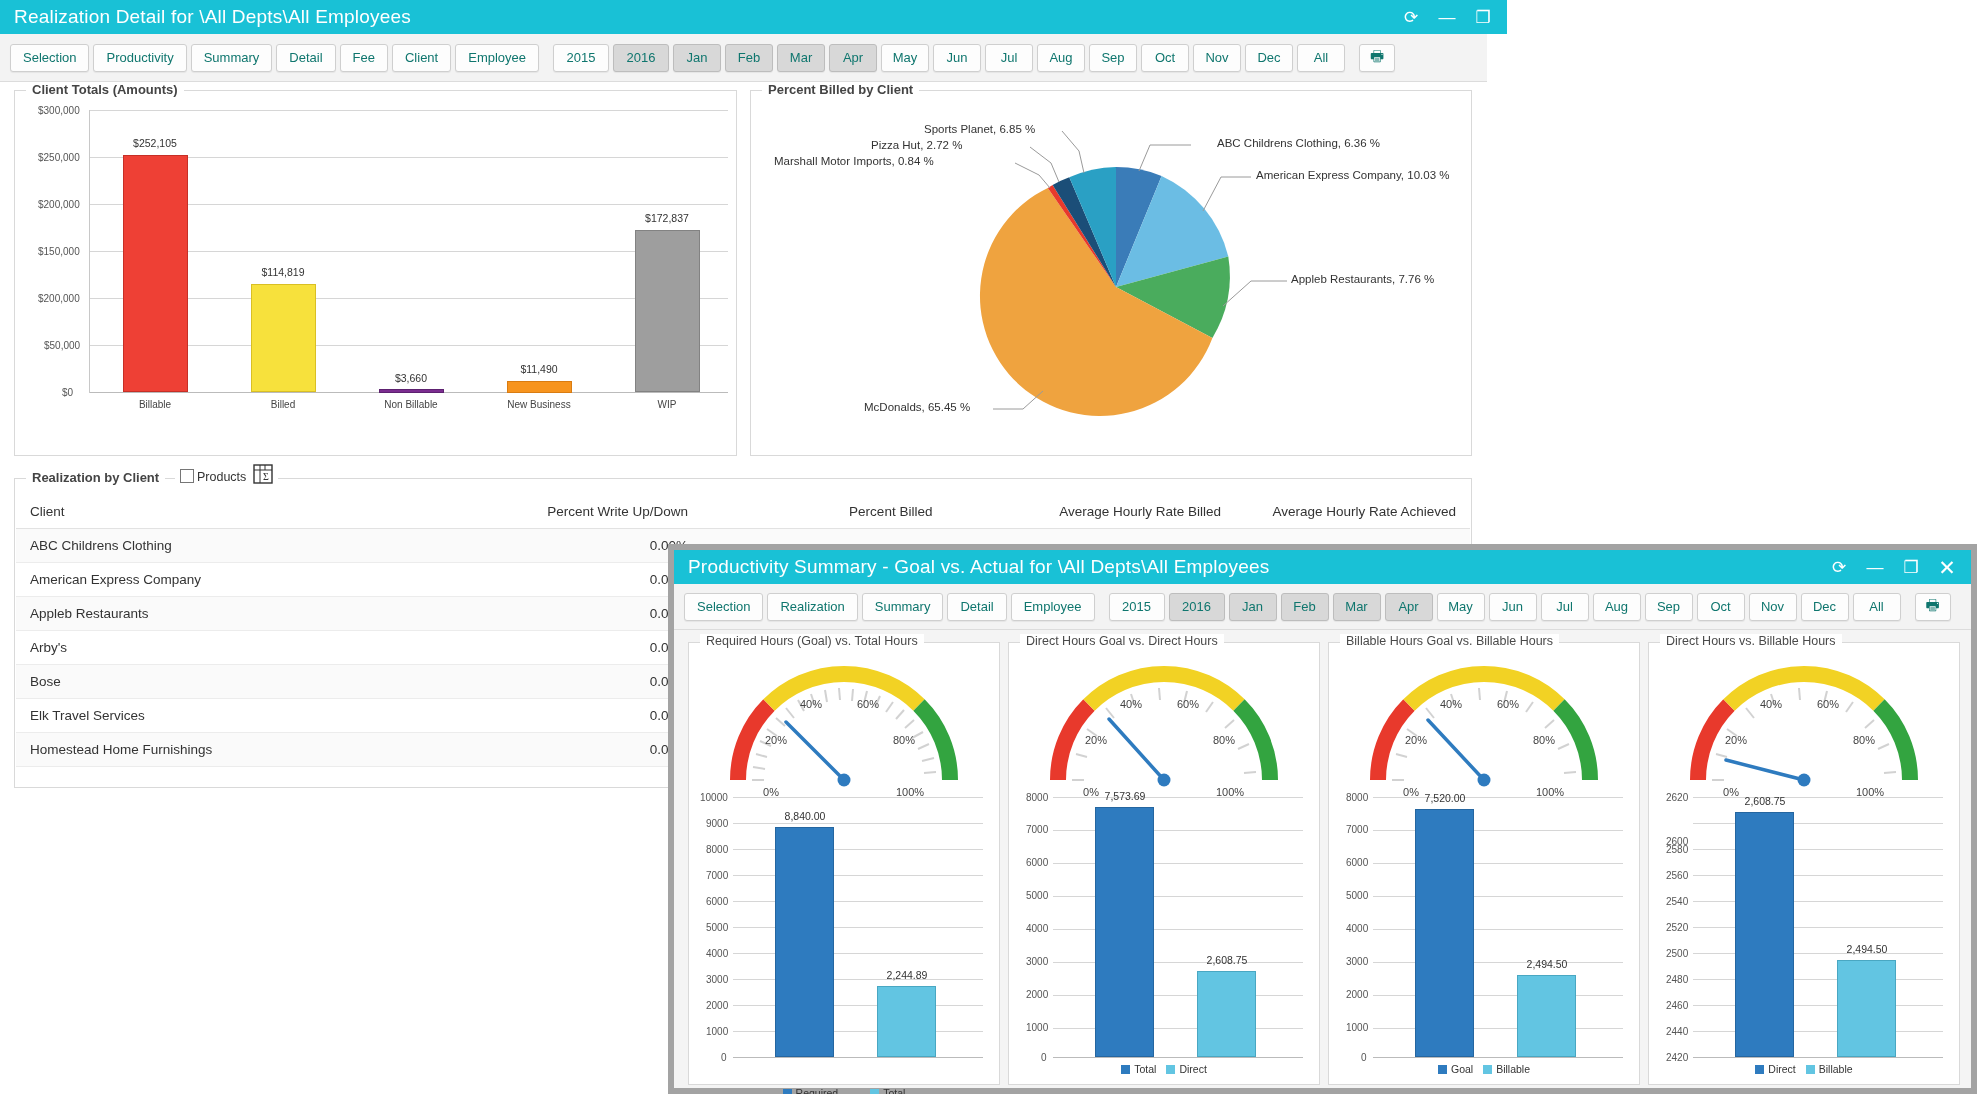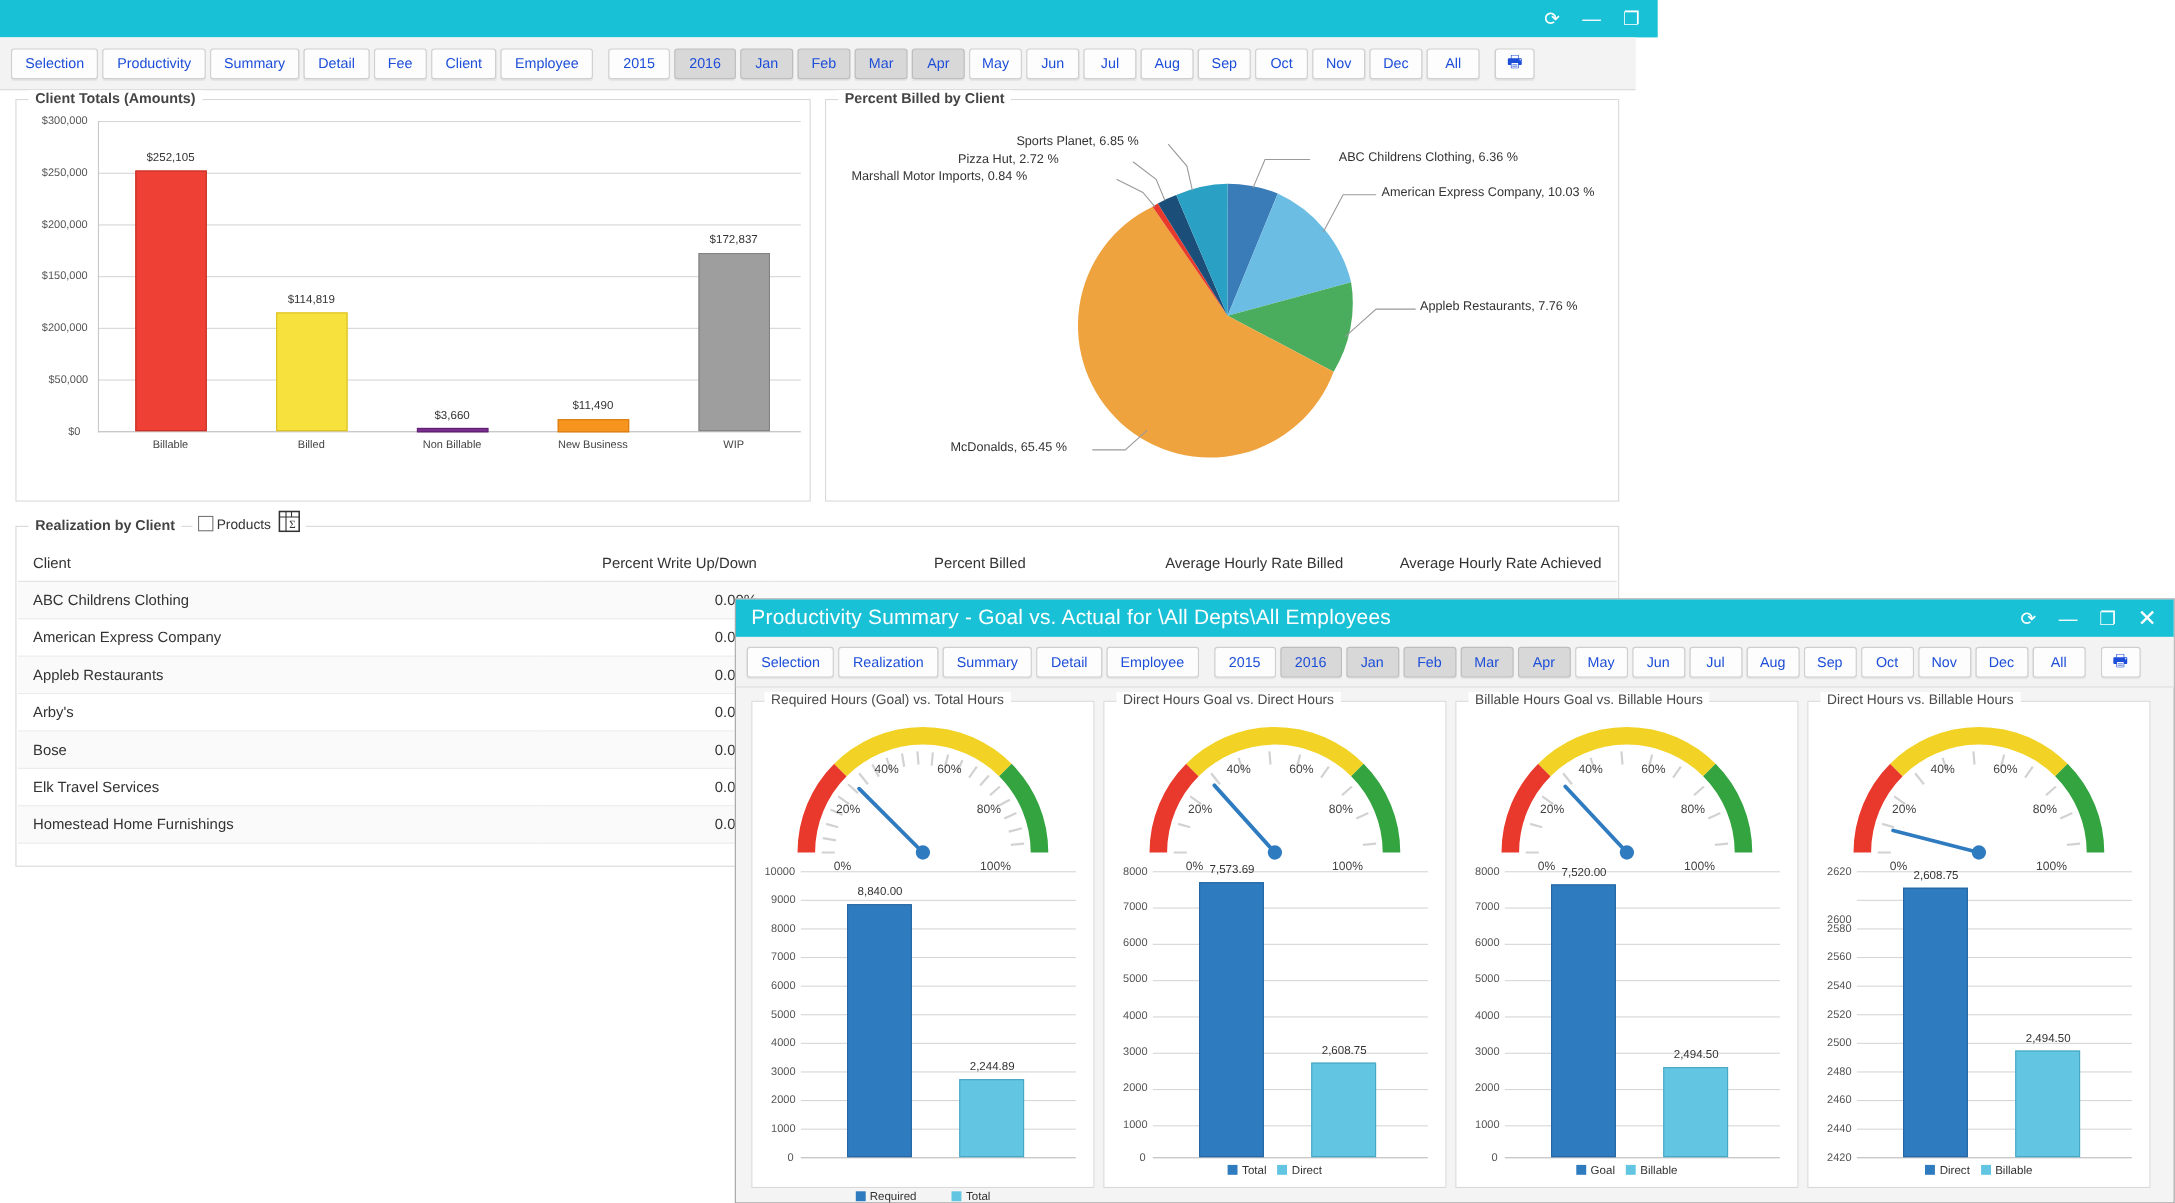--- a/index.html
+++ b/index.html
@@ -11,21 +11,21 @@
   .titlebar{height:34px;background:#19c1d6;display:flex;align-items:center;padding:0 6px 0 14px;}
   .titlebar .ttl{color:#ffffff;font-size:19px;font-weight:400;letter-spacing:.2px;white-space:nowrap;}
   .titlebar .spacer{flex:1;}
   .winbtn{width:36px;height:30px;display:flex;align-items:center;justify-content:center;
           color:#ffffff;font-size:17px;line-height:1;cursor:default;}
   .winbtn.close{font-size:21px;}
 
   
   .toolbar{background:#f3f3f3;border-bottom:1px solid #dcdcdc;display:flex;align-items:center;
            gap:4px;padding:7px 10px;box-sizing:border-box;}
-  .tbtn{background:#fdfdfd;border:1px solid #cfcfcf;border-radius:3px;font-size:13px;color:#1d4ed8;
+  .tbtn{background:#fdfdfd;border:1px solid #cfcfcf;border-radius:3px;font-size:13px;color:#0f766e;
         padding:0 12px;height:26px;display:flex;align-items:center;justify-content:center;
         box-shadow:0 1px 1px rgba(0,0,0,.06);white-space:nowrap;cursor:pointer;}
   .tbtn.sel{background:#d8d8d8;border-color:#bdbdbd;}
   .tbtn.mon{min-width:30px;padding:0 8px;}
   .tbtn.yr{min-width:38px;padding:0 8px;}
   .tbtn.pr{padding:0 10px;font-size:15px;}
   .tb-sep{width:6px;}
 
   
   .group{position:absolute;border:1px solid #d9d9d9;background:#ffffff;box-sizing:border-box;}
@@ -57,20 +57,21 @@
   .legend{position:absolute;display:flex;align-items:center;justify-content:center;gap:10px;
           font-size:10.5px;color:#333;}
   .legend .sw{width:9px;height:9px;display:inline-block;margin-right:4px;vertical-align:-1px;}
 </style>
 </head>
 <body>
 
 <div class="window" id="win1" style="left:0;top:0;width:1487px;height:1094px;border:none;background:#ffffff;">
 
   <div class="titlebar" style="width:1487px;">
+    <div class="ttl">Realization Detail for \All Depts\All Employees</div>
     <div class="spacer"></div>
     <div class="winbtn">⟳</div>
     <div class="winbtn">—</div>
     <div class="winbtn">❐</div>
   </div>
 
   <div class="toolbar" style="width:1487px;height:48px;">
     <div class="tbtn">Selection</div>
     <div class="tbtn">Productivity</div>
     <div class="tbtn">Summary</div>
@@ -255,21 +256,21 @@
               <td class="num"></td>
               <td class="num"></td>
               <td class="num"></td>
             </tr>
         </tbody>
       </table>
     </div>
   </div>
 </div>
 
-<div class="window" id="win2" style="left:668px;top:544px;width:1309px;height:550px;background:#f4f4f4;border:1px solid #a3a3a3;">
+<div class="window" id="win2" style="left:668px;top:544px;width:1309px;height:550px;background:#f4f4f4;border:6px solid #a3a3a3;">
 
   <div class="titlebar">
     <div class="ttl">Productivity Summary - Goal vs. Actual for \All Depts\All Employees</div>
     <div class="spacer"></div>
     <div class="winbtn">⟳</div>
     <div class="winbtn">—</div>
     <div class="winbtn">❐</div>
     <div class="winbtn close">✕</div>
   </div>
 

